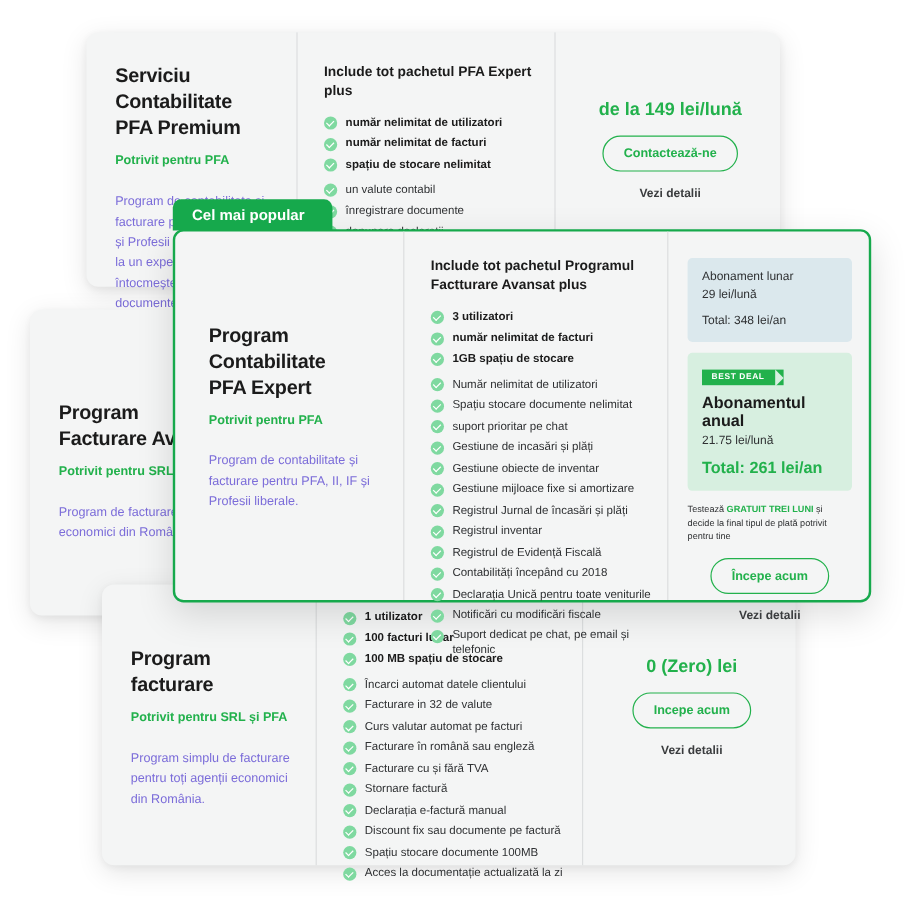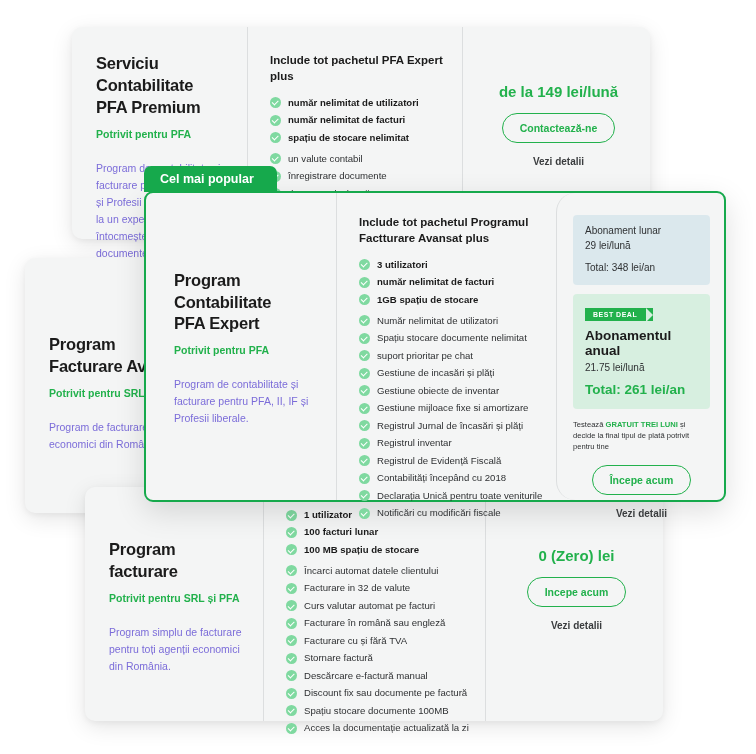--- a/index.html
+++ b/index.html
@@ -96,21 +96,21 @@
   .popular-badge {
     position: absolute; left: -2px; top: -27px;
     background: #16a94c; color: #ffffff;
     font-size: 12.5px; font-weight: bold;
     padding: 6px 23px 6px 16px;
     border-radius: 7px 7px 0 0;
   }
   #card-expert .col-left  { width: 190px; padding: 22px 16px 18px 28px;
                             display: flex; flex-direction: column; justify-content: center; }
   #card-expert .col-mid   { width: 220px; padding: 22px 12px 16px 22px; }
-  #card-expert .col-right { width: 168px; padding: 22px 14px 14px 16px; border-radius: 19px; }
+  #card-expert .col-right { width: 168px; padding: 22px 14px 14px 16px; }
 
   .sub-box {
     background: #dbe8ed; border-radius: 4px; padding: 10px 12px 12px;
   }
   .sub-box .lbl   { font-size: 10px; color: #2f3133; }
   .sub-box .sub   { font-size: 10px; color: #2f3133; margin-top: 4px; }
   .sub-box .tot   { font-size: 10px; color: #2f3133; margin-top: 11px; }
 
   .sub-box-year {
     background: #d7efe0; border-radius: 4px; padding: 9px 12px 12px;
@@ -250,21 +250,21 @@
           <li>
               <span class="tick"></span>
               <span>Facturare cu și fără TVA</span>
             </li>
           <li>
               <span class="tick"></span>
               <span>Stornare factură</span>
             </li>
           <li>
               <span class="tick"></span>
-              <span>Descărcare e-factură manual</span>
+              <span>Declarația e-factură manual</span>
             </li>
           <li>
               <span class="tick"></span>
               <span>Discount fix sau documente pe factură</span>
             </li>
           <li>
               <span class="tick"></span>
               <span>Spațiu stocare documente 100MB</span>
             </li>
           <li>
@@ -351,20 +351,24 @@
               <span>Contabilități începând cu 2018</span>
             </li>
           <li>
               <span class="tick"></span>
               <span>Declarația Unică pentru toate veniturile</span>
             </li>
           <li>
               <span class="tick"></span>
               <span>Notificări cu modificări fiscale</span>
             </li>
+          <li>
+              <span class="tick"></span>
+              <span>Suport dedicat pe chat, pe email și telefonic</span>
+            </li>
         </ul>
       </div>
 
       <div class="col-right">
         <div class="sub-box">
           <div class="lbl">Abonament lunar</div>
           <div class="sub">29 lei/lună</div>
           <div class="tot">Total: 348 lei/an</div>
         </div>
 

